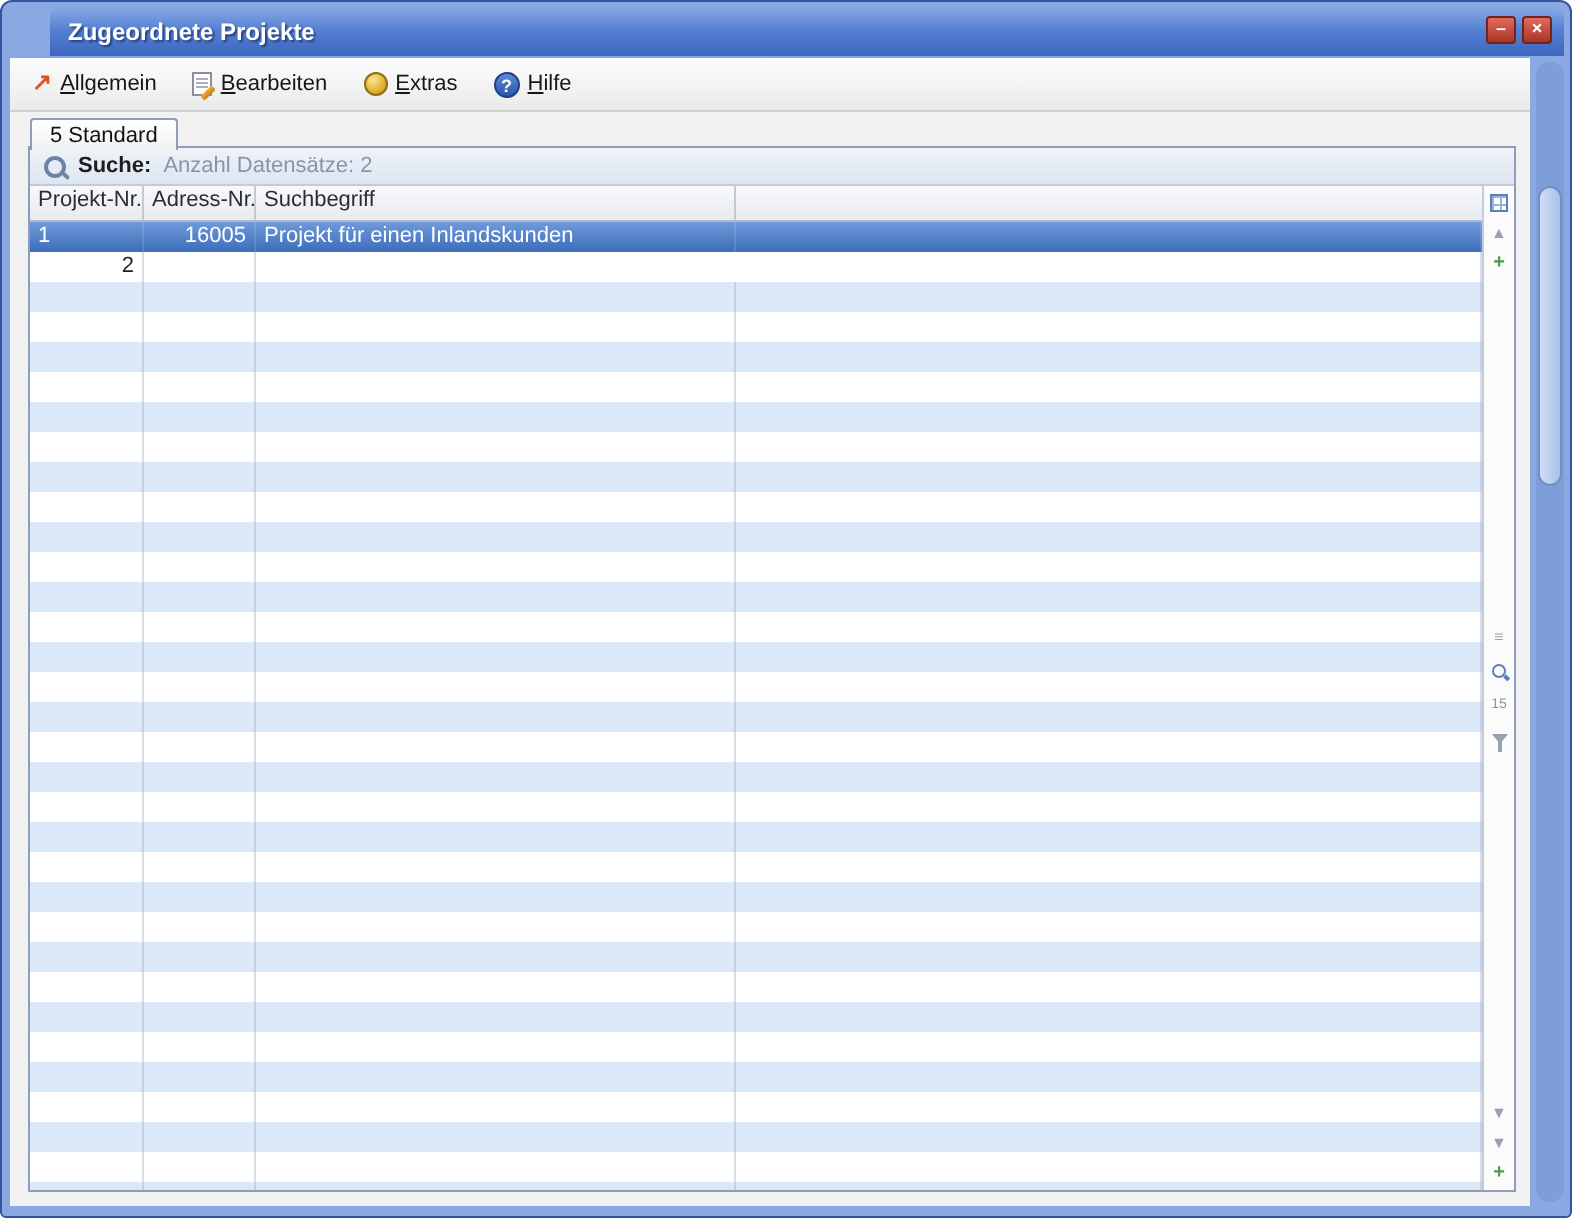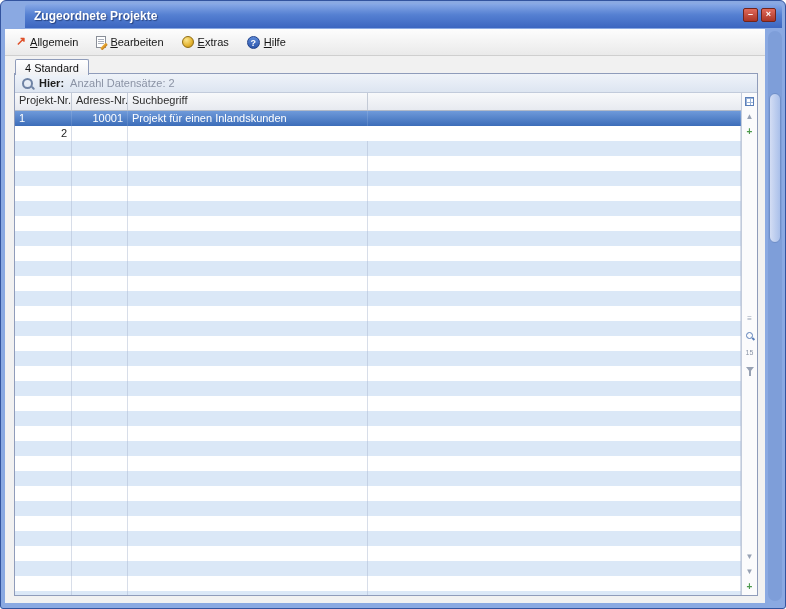--- a/index.html
+++ b/index.html
@@ -129,43 +129,43 @@
         <span class="ic ic-extras"></span>
         <span><u>E</u>xtras</span>
       </div>
       <div class="tb-item">
         <span class="ic ic-hilfe">?</span>
         <span><u>H</u>ilfe</span>
       </div>
     </div>
 
     <div class="tabstrip">
-      <div class="tab">4 Standard</div>
+      <div class="tab">5 Standard</div>
     </div>
 
     <div class="panel">
 
       <div class="search-row">
         <span class="magnifier"></span>
-        <span class="search-label">Hier:</span>
+        <span class="search-label">Suche:</span>
         <span class="record-count">Anzahl Datensätze: 2</span>
       </div>
 
       <div class="grid-area">
         <div class="grid-main">
           <div class="grid-header">
             <div class="hcell col0">Projekt-Nr.</div>
             <div class="hcell col1">Adress-Nr.</div>
             <div class="hcell col2">Suchbegriff</div>
             <div class="hcell col3"></div>
           </div>
           <div class="grid-body">
               <div class="grid-row stripe selected">
                 <div class="grid-cell col0" style="text-align: left;">1</div>
-                <div class="grid-cell col1" style="text-align: right;">10001</div>
+                <div class="grid-cell col1" style="text-align: right;">16005</div>
                 <div class="grid-cell col2" style="text-align: left;">Projekt für einen Inlandskunden</div>
                 <div class="grid-cell col3" style="text-align: left;"></div>
               </div>
               <div class="grid-row">
                 <div class="grid-cell col0" style="text-align: right;">2</div>
                 <div class="grid-cell col1" style="text-align: right;"></div>
                 <div class="grid-cell col3" style="text-align: left;"></div>
               </div>
               <div class="grid-row stripe">
                 <div class="grid-cell col0" style="text-align: right;"></div>

